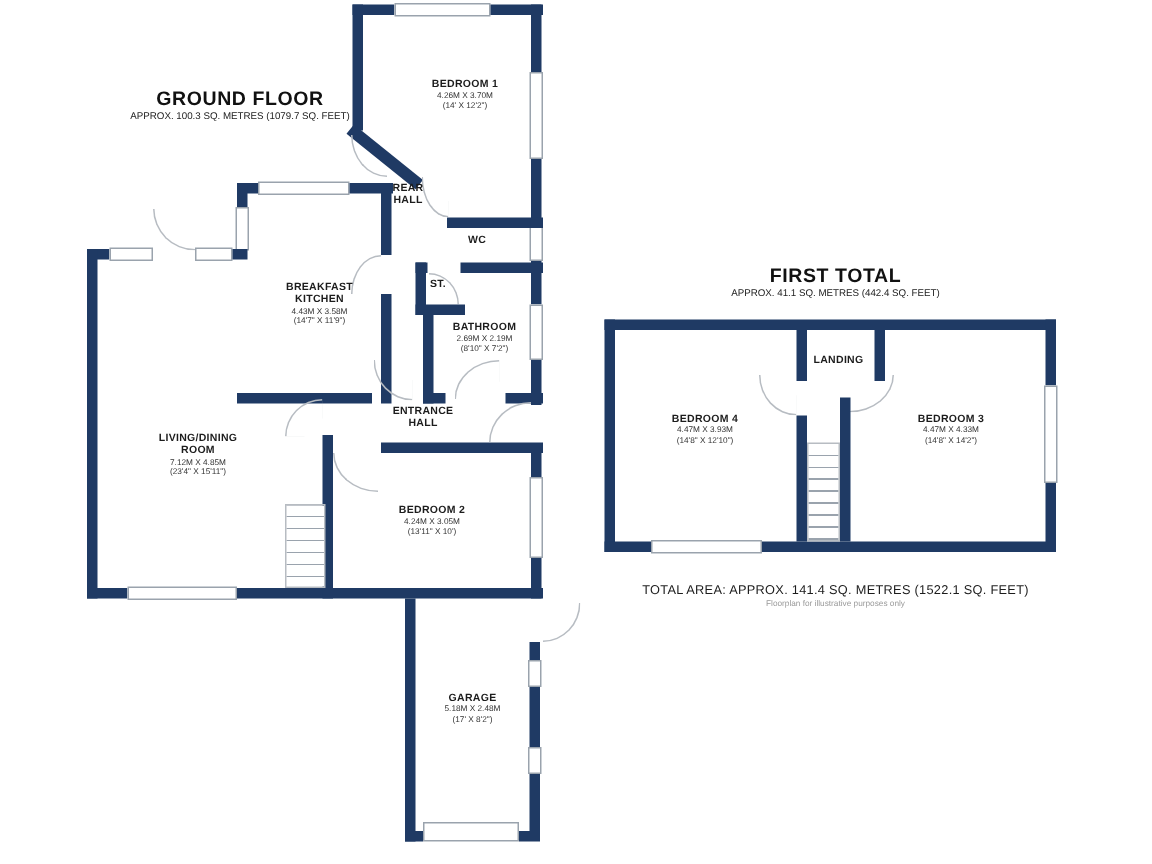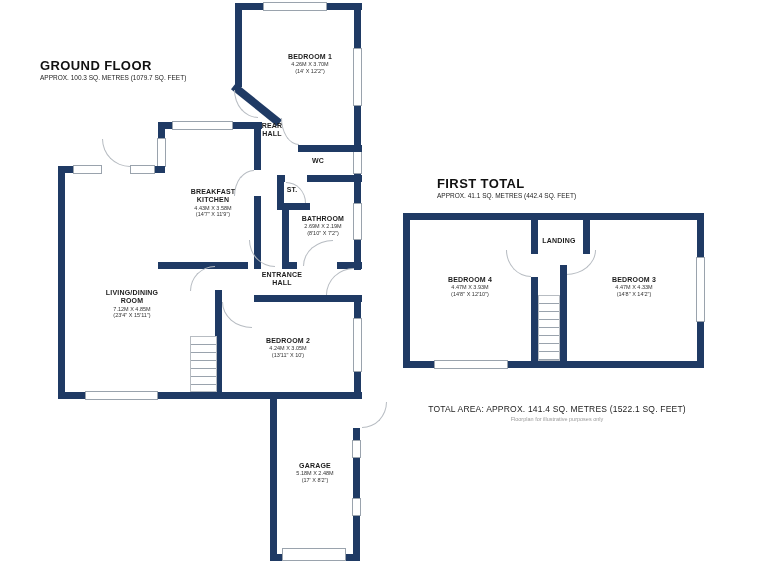--- a/index.html
+++ b/index.html
@@ -10,21 +10,21 @@
   .arc{position:absolute;box-sizing:border-box;}
   .arc.tl{border-top:1px solid var(--door,#b7bcc2);border-left:1px solid var(--door,#b7bcc2);border-top-left-radius:100% 100%;}
   .arc.tr{border-top:1px solid var(--door,#b7bcc2);border-right:1px solid var(--door,#b7bcc2);border-top-right-radius:100% 100%;}
   .arc.bl{border-bottom:1px solid var(--door,#b7bcc2);border-left:1px solid var(--door,#b7bcc2);border-bottom-left-radius:100% 100%;}
   .arc.br{border-bottom:1px solid var(--door,#b7bcc2);border-right:1px solid var(--door,#b7bcc2);border-bottom-right-radius:100% 100%;}
   .stairs{position:absolute;background:repeating-linear-gradient(to bottom,#fff 0,#fff 7px,var(--win,#9aa3ad) 7px,var(--win,#9aa3ad) 8px);
           border:1px solid var(--door,#b7bcc2);box-sizing:border-box;}
   .room{position:absolute;text-align:center;color:#1c1c1c;line-height:1.18;}
   .rname{display:block;font-weight:bold;font-size:7px;letter-spacing:.2px;}
   .rdim{display:block;font-size:5.5px;color:#333;}
-  .floor-title{position:absolute;color:#111;}
+  .floor-title{position:absolute;text-align:center;color:#111;}
   .ft-main{display:block;font-weight:bold;font-size:13px;letter-spacing:.4px;}
   .ft-sub{display:block;font-size:6.5px;color:#222;margin-top:1px;}
   .footer{position:absolute;text-align:center;}
   .footer-main{display:block;font-size:8.5px;color:#1c1c1c;letter-spacing:.2px;}
   .footer-sub{display:block;font-size:5.5px;color:#9a9a9a;margin-top:2px;}
 </style>
 </head>
 <body style="background: rgb(255, 255, 255);">
 
 <div id="canvas" style="--wall: #1f3a64; --win: #9aa3ad; --door: #b7bcc2;">
@@ -181,18 +181,18 @@
     <span class="rname">BEDROOM 4</span>
     <span class="rdim">4.47M X 3.93M</span>
     <span class="rdim">(14'8" X 12'10")</span>
   </div>
   <div class="room" style="left:584px;top:276px;width:100px">
     <span class="rname">BEDROOM 3</span>
     <span class="rdim">4.47M X 4.33M</span>
     <span class="rdim">(14'8" X 14'2")</span>
   </div>
 
-  <div class="footer" style="left:397px;top:404px;width:320px">
+  <div class="footer" style="left:397px;top:388px;width:320px">
     <span class="footer-main">TOTAL AREA: APPROX. 141.4 SQ. METRES (1522.1 SQ. FEET)</span>
     <span class="footer-sub">Floorplan for illustrative purposes only</span>
   </div>
 
 </div>
 
 </body></html>

